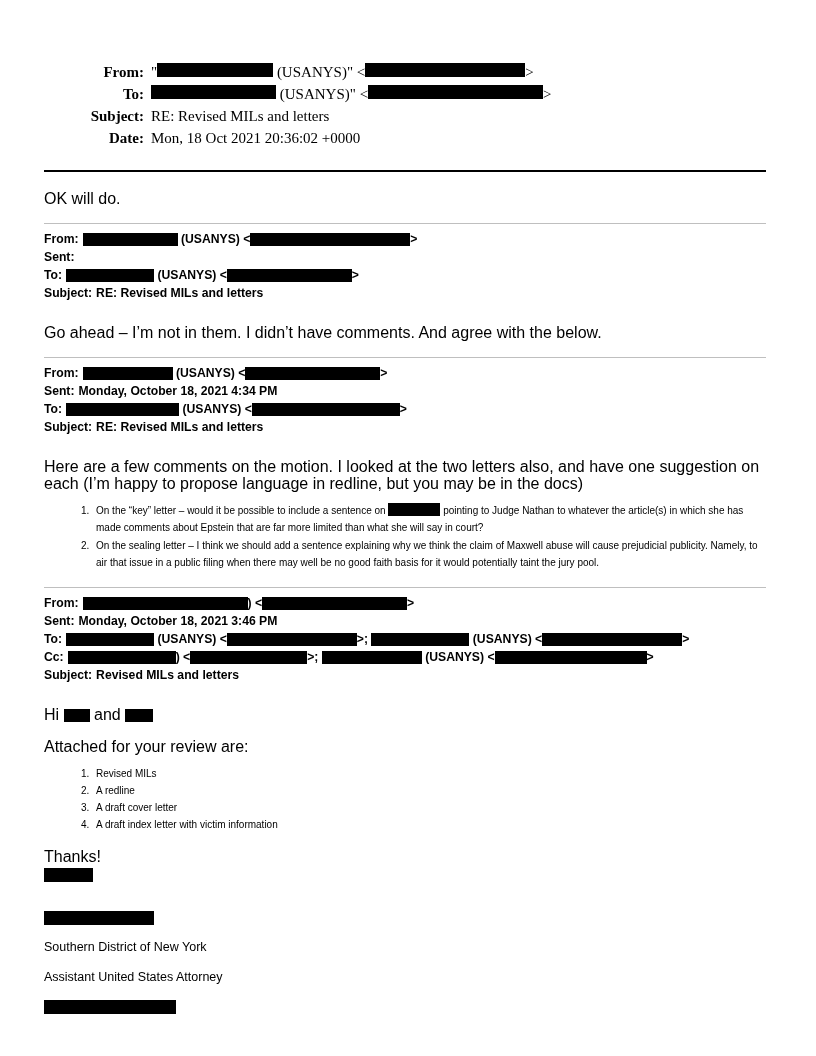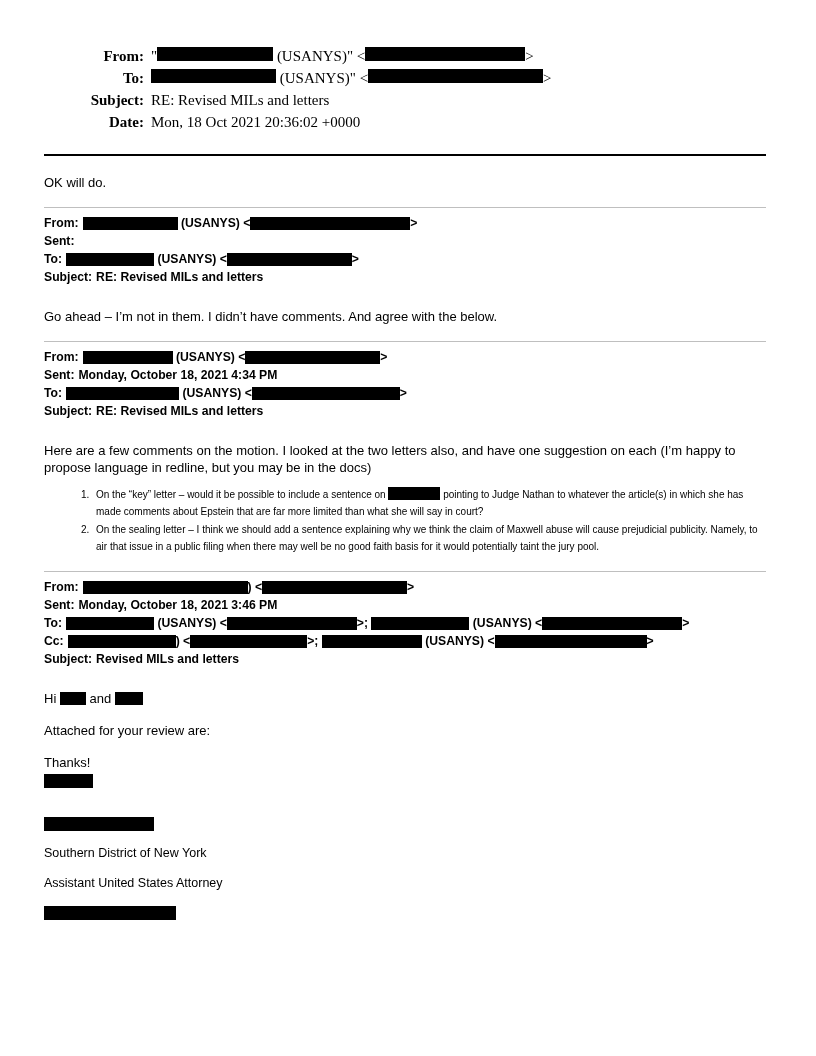--- a/index.html
+++ b/index.html
@@ -11,21 +11,21 @@
     width: 816px;
     height: 1056px;
     font-family: "Liberation Sans", sans-serif;
     color: #000000;
     position: relative;
   }
   .page {
     width: 816px;
     height: 1056px;
     box-sizing: border-box;
-    padding: 40px 50px 40px 44px;
+    padding: 56px 50px 40px 44px;
     position: relative;
   }
 
   
   .hdr {
     margin-top: 6px;
     margin-left: 16px;
     font-family: "Liberation Serif", serif;
   }
   .hdr-row {
@@ -70,21 +70,21 @@
   }
 
   
   .body {
     font-size: 12.5px;
     line-height: 17px;
     margin-top: 18px;
   }
   .para {
     margin: 0 0 0 0;
-    font-size: 13px;
+    font-size: 16px;
     line-height: 17px;
   }
   .gap-lg { height: 22px; }
   .gap-md { height: 15px; }
 
   .thin-rule {
     border: none;
     border-top: 1px solid #bfbfbf;
     margin: 16px 0 6px 0;
     width: 722px;
@@ -219,20 +219,26 @@
       <span class="meta-label">Subject:</span><span class="meta-text">Revised MILs and letters</span>
     </div>
 
     <div class="gap-lg"></div>
 
     <p class="para"><span>Hi </span><span class="redact inline-red" style="width:26px"></span><span> and </span><span class="redact inline-red" style="width:28px"></span></p>
 
     <div class="gap-md"></div>
 
     <p class="para">Attached for your review are:</p>
+    <ol class="list tight">
+      <li>Revised MILs</li>
+      <li>A redline</li>
+      <li>A draft cover letter</li>
+      <li>A draft index letter with victim information</li>
+    </ol>
 
     <div class="gap-md"></div>
 
     <p class="para">Thanks!</p>
     <p class="para"><span class="redact" style="width:49px;height:14px"></span></p>
 
     <div class="gap-md"></div>
 
     <p class="sig-line"><span class="redact" style="width:110px;height:14px"></span></p>
     <p class="sig-line">Southern District of New York</p>

